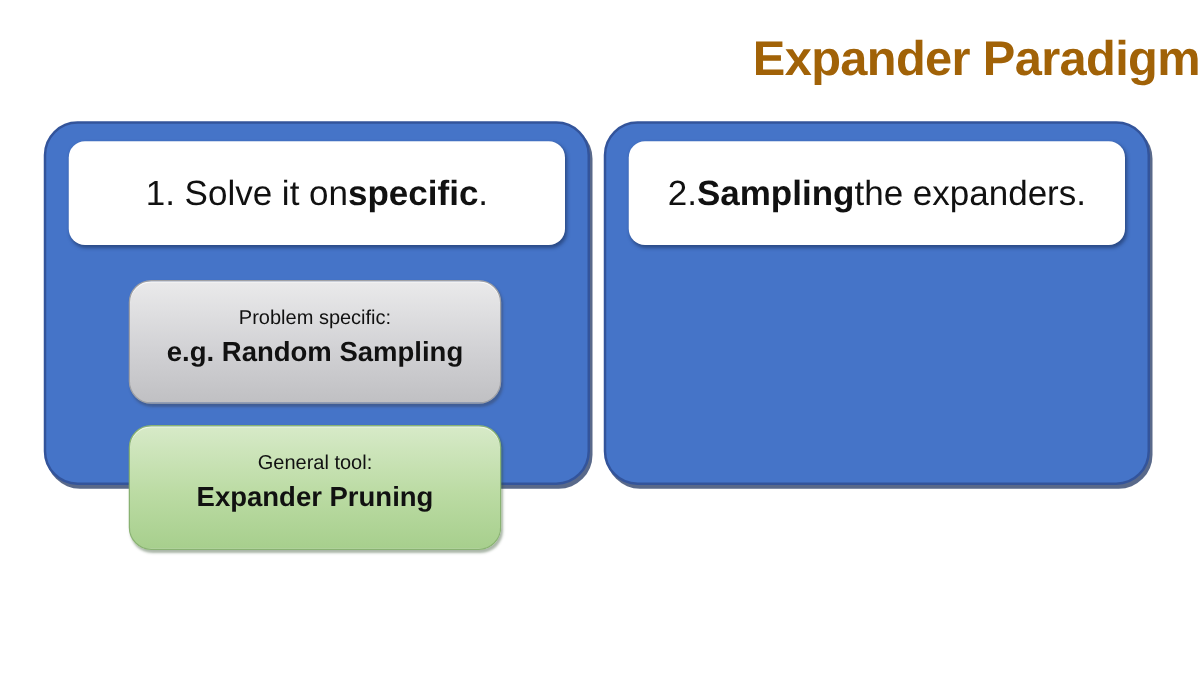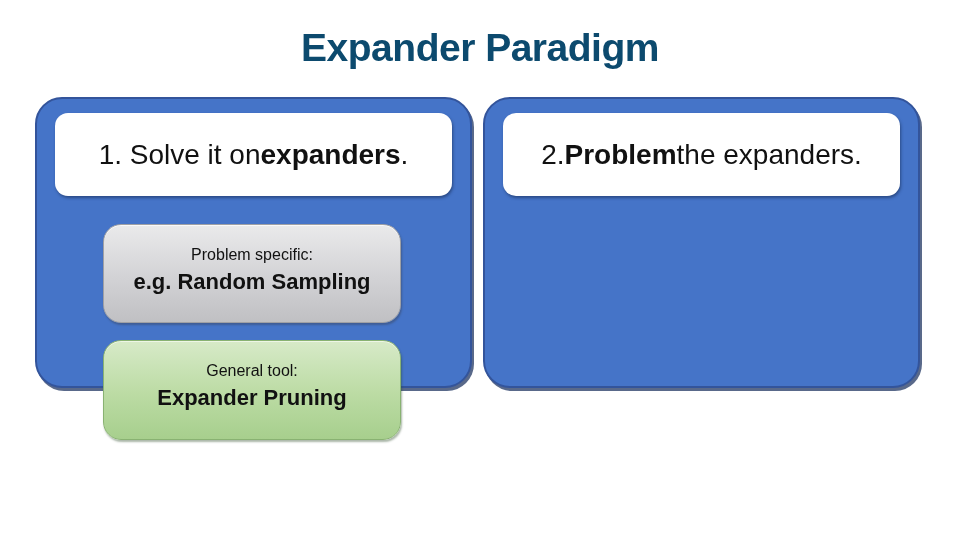--- a/index.html
+++ b/index.html
@@ -11,24 +11,24 @@
   }
   .slide {
     position: relative;
     width: 960px; height: 540px;
     background: #ffffff;
   }
   .slide-title {
     position: absolute;
     top: 26px; left: 0;
     width: 100%;
-    text-align: center;
+    text-align: right;
     font-size: 39px;
     font-weight: bold;
-    color: #0c4a6e;
+    color: #a16207;
     margin: 0;
     letter-spacing: -0.5px;
   }
   .panel {
     position: absolute;
     top: 97px;
     width: 437px; height: 291px;
     background: #4574C8;
     border: 2px solid #33549b;
     border-radius: 27px;
@@ -93,39 +93,39 @@
 <body>
 
 <div class="slide">
 
   <h1 class="slide-title">Expander Paradigm</h1>
 
   <section class="panel panel-left">
 
     <div class="white-card">
       <span>1. Solve it on </span>
-        <b>expanders</b>
+        <b>specific</b>
         <span>.</span>
     </div>
 
     <div class="sub-box sub-box-gray">
       <div class="sub-label">Problem specific:</div>
       <div class="sub-main">e.g. Random Sampling</div>
     </div>
 
     <div class="sub-box sub-box-green">
       <div class="sub-label">General tool:</div>
       <div class="sub-main">Expander Pruning</div>
     </div>
 
   </section>
 
   <section class="panel panel-right">
 
     <div class="white-card">
       <span>2. </span>
-        <b>Problem</b>
+        <b>Sampling</b>
         <span> the expanders.</span>
     </div>
 
   </section>
 
 </div>
 
 </body></html>

